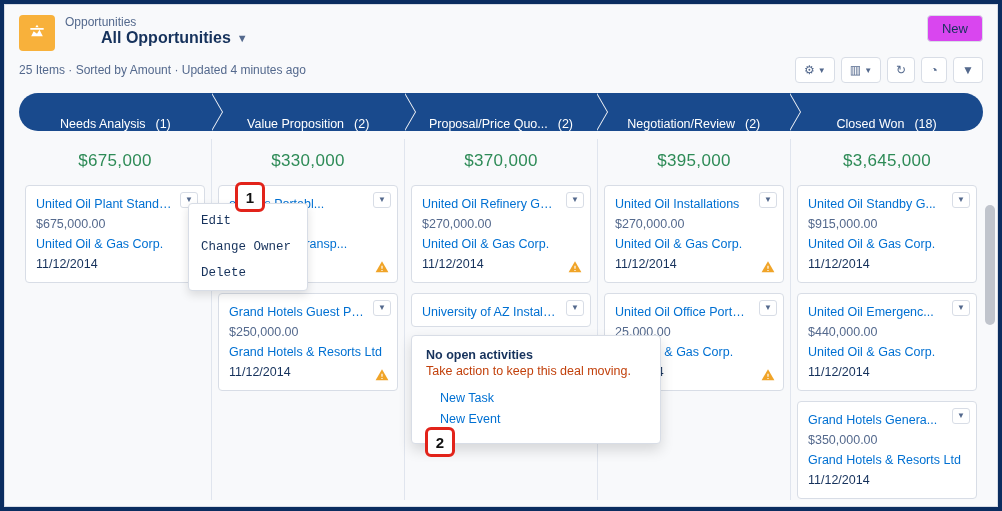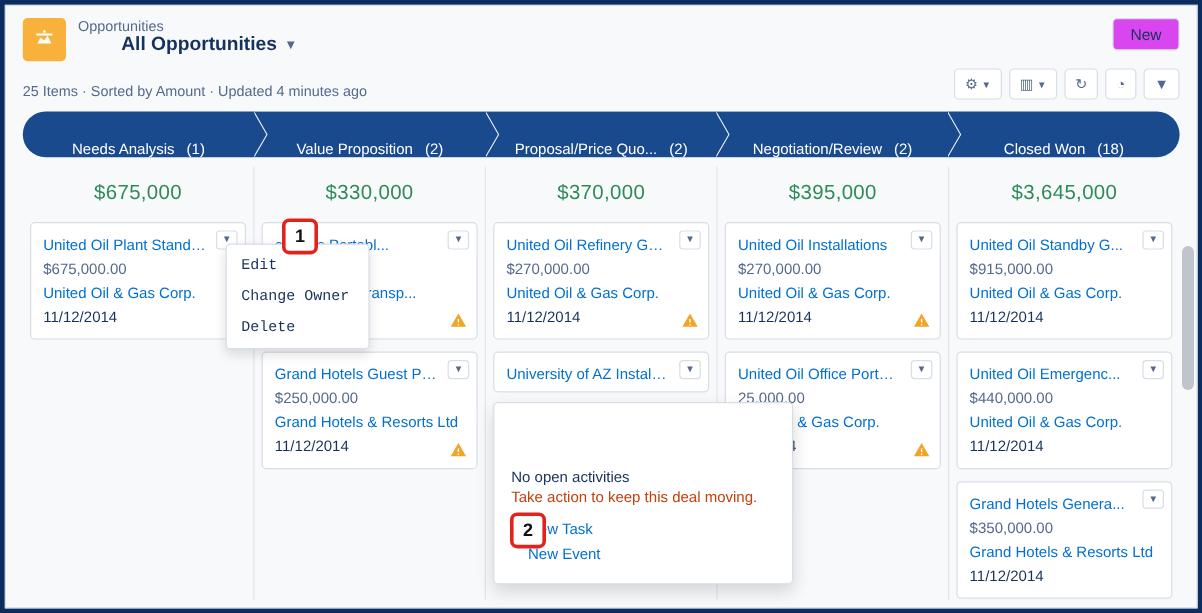--- a/index.html
+++ b/index.html
@@ -52,21 +52,21 @@
   .obj-label { font-size: 12px; color: #54698d; }
   .view-name { font-size: 16px; font-weight: 700; color:#16325c; display:flex; align-items:center; gap:6px;margin-left:36px;}
   .view-name .caret-down { font-size:11px; color:#54698d; }
   .btn-new {
     border:1px solid #d8dde6; background:#d946ef;
     padding: 5px 14px; border-radius:4px;
     font-size:13px; color:#16325c;
   }
   .status-row {
     display:flex; justify-content:space-between;
-    align-items:flex-end;
+    align-items:center;
     padding: 6px 14px 10px 14px;
     font-size:12px; color:#54698d;
   }
   .toolbar { display:flex; gap:6px; }
   .toolbar .tbtn {
     border:1px solid #d8dde6; background:#fff;
     padding:4px 8px; border-radius:4px;
     font-size:12px; color:#54698d;
     display:flex; align-items:center; gap:3px;
     min-width:26px; min-height:26px; justify-content:center;
@@ -186,21 +186,21 @@
     position:absolute;
     background:#fff;
     border:1px solid #d8dde6;
     border-radius:4px;
     box-shadow:0 6px 14px rgba(0,0,0,0.14);
     z-index:60;
     font-size:12.5px;
     padding:12px 14px;
     width:250px;
   }
-  .popover .pv-title { font-weight:400; color:#16325c; margin-bottom:2px;margin-top:43px; }
+  .popover .pv-title { font-weight:700; color:#16325c; margin-bottom:2px; }
   .popover .pv-sub   { color:#c2410c; margin-bottom:10px; }
   .popover .pv-link  { color:#0070d2; margin-left:14px; line-height:1.7; }
 
   
   .callout {
     position:absolute;
     width:30px; height:30px;
     border:3px solid #e2231a;
     border-radius:6px;
     background:#fff;

